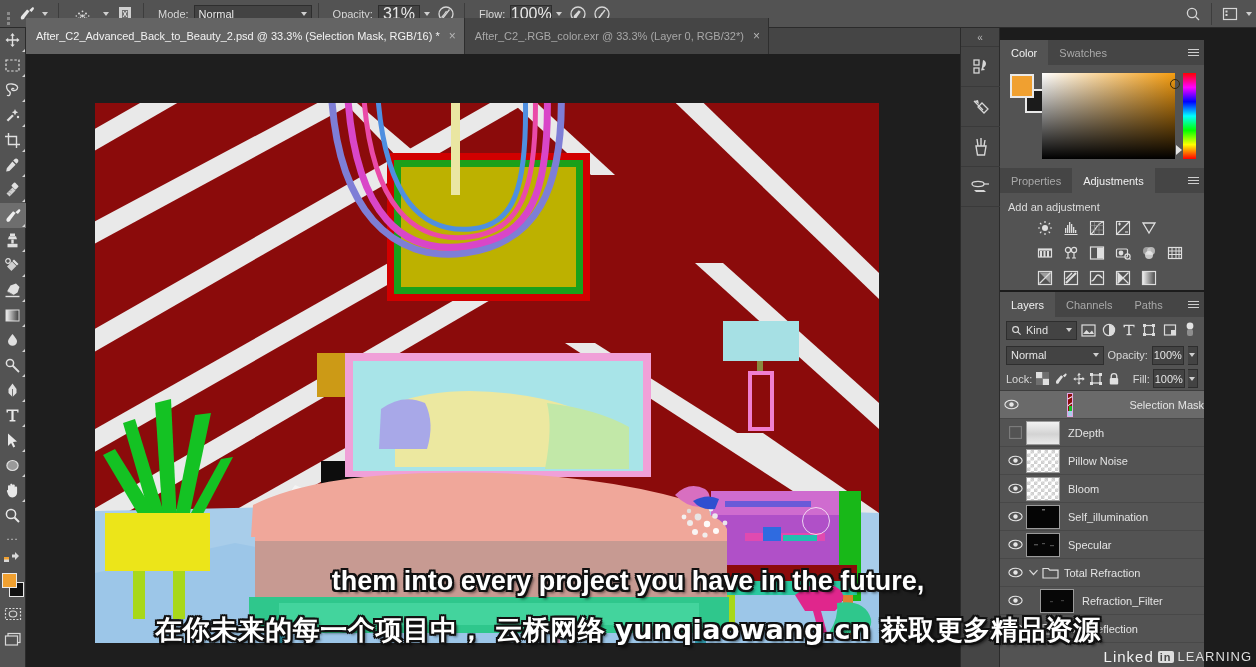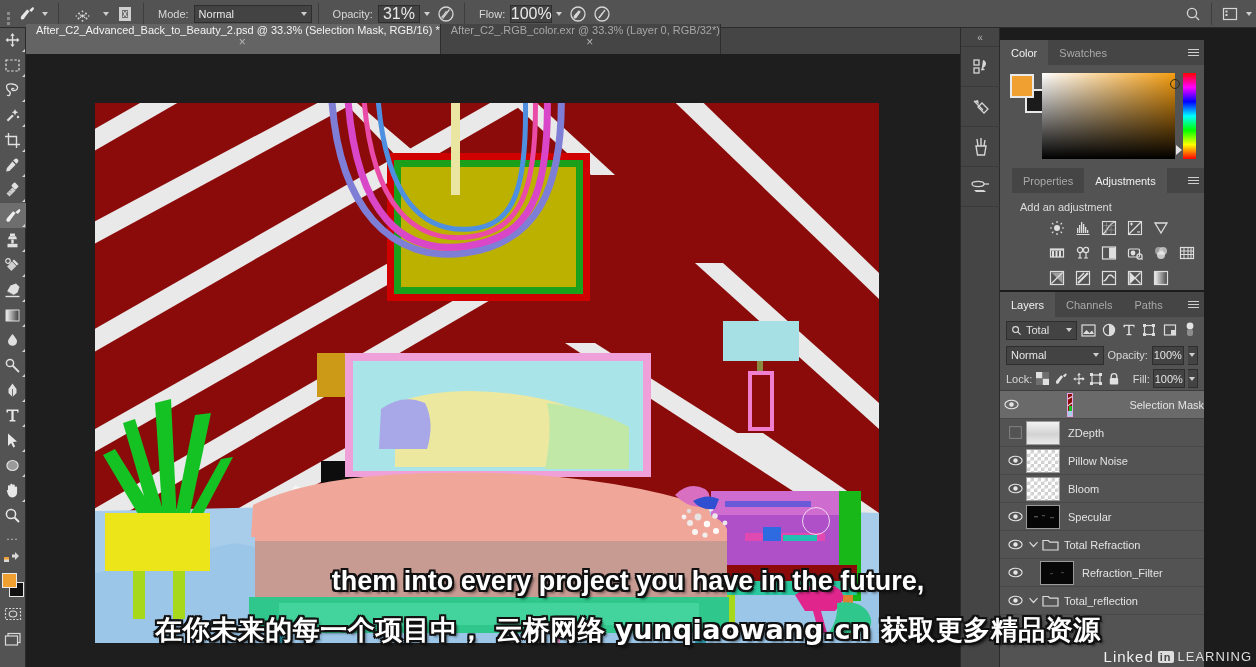--- a/index.html
+++ b/index.html
@@ -62,23 +62,23 @@
   .swatch-wrap { position: relative; width: 26px; height: 30px; margin-top: 2px; }
   .sw-fore { position:absolute; left:2px; top:2px; width:15px;height:15px; background:#f0a030; border:1px solid #e9e9e9; }
   .sw-back { position:absolute; left:9px; top:11px; width:15px;height:15px; background:#111; border:1px solid #e9e9e9; }
 
   
   .tabbar {
     position: absolute; left: 26px; top: 28px; width: 934px; height: 26px;
     background: #454545; display:flex; align-items:flex-end;
   }
   .doc-tab {
-    height: 30px; display:flex; align-items:center; padding: 0 0 0 10px;
+    height: 36px; display:flex; align-items:center; padding: 0 8px 0 10px;
     font-size: 11px; color: #a7a7a7; background: #454545;
-    border-right: 1px solid #2e2e2e; cursor: pointer; white-space: nowrap; flex-direction: column;
+    border-right: 1px solid #2e2e2e; cursor: pointer; white-space: nowrap;
   }
   .doc-tab.active { background: #646464; color: #f2f2f2; }
   .tab-close { margin-left: 9px; font-size: 12px; color:#b6b6b6; line-height: 1; cursor:pointer; }
 
   
   .canvas-area {
     position: absolute; left: 26px; top: 54px; width: 934px; height: 613px;
     background: #1e1e1e; overflow: hidden;
   }
   .art {
@@ -120,21 +120,21 @@
       linear-gradient(to right, #fff, #f59d10);
   }
   .cp-marker { position:absolute; left:128px; top:6px; width:10px;height:10px;border-radius:50%;
     border:1.5px solid #3a2a08; }
   .cp-hue { width:17px; height:86px; margin-left:8px; position:relative;
     background: linear-gradient(to bottom,#ff0000,#ff00ff,#0000ff,#00ffff,#00ff00,#ffff00,#ff0000); }
   .cp-hue-arrow { position:absolute; left:-7px; bottom:4px; width:0;height:0;
     border-top:5px solid transparent;border-bottom:5px solid transparent;border-left:6px solid #e4e4e4;}
 
   
-  #adj-panel { top: 168px; height: 122px; padding-left: 12px; }
+  #adj-panel { top: 168px; height: 122px; }
   .adj-title { font-size: 11px; color:#dcdcdc; padding: 8px 0 4px 8px; }
   .adj-rows { padding: 2px 0 0 36px; }
   .adj-row { display:flex; gap: 9px; margin-bottom: 8px; }
   .adj-ic { width:17px; height:17px; display:flex;align-items:center;justify-content:center; cursor:pointer; }
 
   
   #layers-panel { top: 292px; height: 375px; }
   .lay-filter { display:flex; align-items:center; height:26px; padding: 0 6px; gap:4px; }
   .kind-box { width:92px; height:19px; background:#434343; border:1px solid #2e2e2e;
     display:flex; align-items:center; gap:4px; padding:0 4px; position:relative; cursor:pointer; }
@@ -836,21 +836,21 @@
           <i></i>
         </div>
     </div>
 
     <div class="lay-filter">
       <div class="kind-box">
         <svg width="11" height="11" viewBox="0 0 12 12">
             <circle cx="5" cy="5" r="3.2" fill="none" stroke="#dcdcdc" stroke-width="1.2"></circle>
             <path d="M7.4 7.4L10.5 10.5" stroke="#dcdcdc" stroke-width="1.2"></path>
           </svg>
-        <span>Total</span>
+        <span>Kind</span>
         <span class="kind-chev"></span>
       </div>
       <div class="filt-ic">
         <svg width="15" height="13" viewBox="0 0 15 13">
             <rect x="1" y="1" width="13" height="11" fill="none" stroke="#dcdcdc" stroke-width="1.2"></rect>
             <path d="M2 10l3.5-4 3 3 2.5-2.5L13 10z" fill="#dcdcdc"></path>
           </svg>
       </div>
       <div class="filt-ic">
         <svg width="14" height="14" viewBox="0 0 14 14">
@@ -992,20 +992,35 @@
         <div class="eye">
           <svg width="15" height="11" viewBox="0 0 15 11">
               <ellipse cx="7.5" cy="5.5" rx="6.6" ry="4.3" fill="none" stroke="#e6e6e6" stroke-width="1.1"></ellipse>
               <circle cx="7.5" cy="5.5" r="2.2" fill="#e6e6e6"></circle>
             </svg>
         </div>
         <div class="thumb checker"></div>
         <span class="layer-name">Bloom</span>
       </div>
 
+      <div class="layer-row">
+        <div class="eye">
+          <svg width="15" height="11" viewBox="0 0 15 11">
+              <ellipse cx="7.5" cy="5.5" rx="6.6" ry="4.3" fill="none" stroke="#e6e6e6" stroke-width="1.1"></ellipse>
+              <circle cx="7.5" cy="5.5" r="2.2" fill="#e6e6e6"></circle>
+            </svg>
+        </div>
+        <div class="thumb blackish">
+          <svg width="34" height="24" viewBox="0 0 34 24">
+              <rect width="34" height="24" fill="#050505"></rect>
+              <rect x="15" y="3" width="3" height="1.5" fill="#6a6a6a"></rect>
+            </svg>
+        </div>
+        <span class="layer-name">Self_illumination</span>
+      </div>
 
       <div class="layer-row">
         <div class="eye">
           <svg width="15" height="11" viewBox="0 0 15 11">
               <ellipse cx="7.5" cy="5.5" rx="6.6" ry="4.3" fill="none" stroke="#e6e6e6" stroke-width="1.1"></ellipse>
               <circle cx="7.5" cy="5.5" r="2.2" fill="#e6e6e6"></circle>
             </svg>
         </div>
         <div class="thumb blackish">
           <svg width="34" height="24" viewBox="0 0 34 24">

